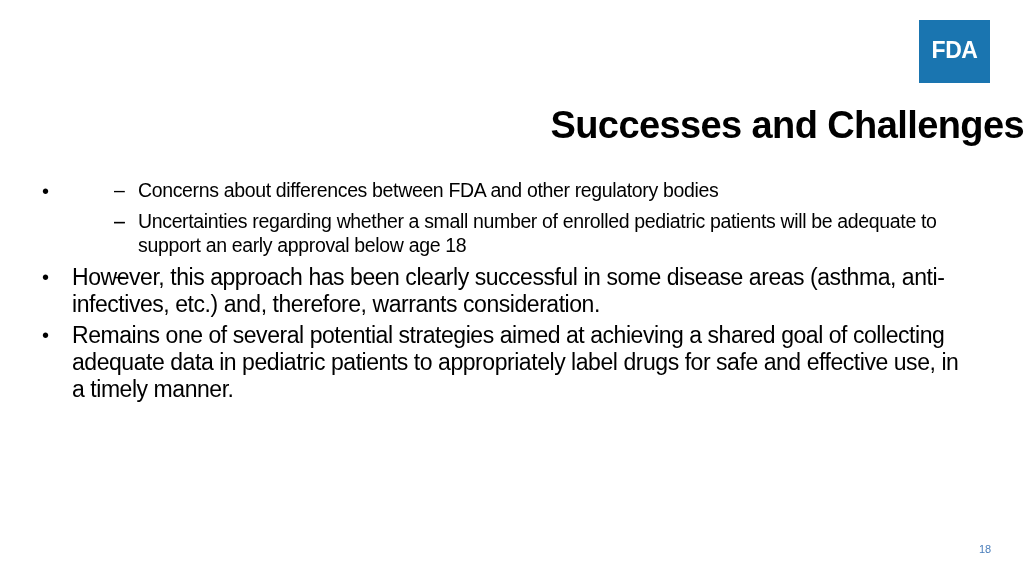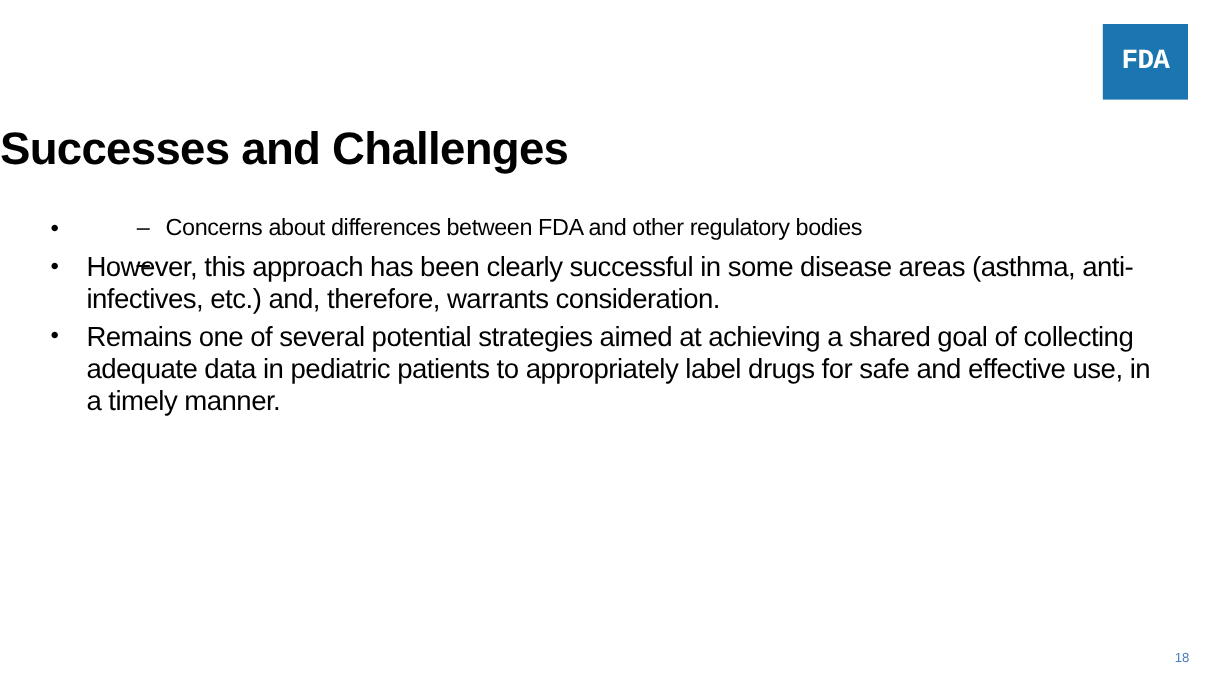--- a/index.html
+++ b/index.html
@@ -22,32 +22,32 @@
       top: 20px;
       width: 71px;
       height: 63px;
       background: #1a75b0;
       display: flex;
       align-items: center;
       justify-content: center;
     }
     .logo-text {
       color: #ffffff;
-      font-family: Liberation Mono, monospace;
+      font-family: Liberation Sans, sans-serif;
       font-weight: bold;
       font-size: 23px;
       letter-spacing: -0.5px;
       margin-top: -2px;
     }
     .title {
       position: absolute;
       left: 0;
       top: 100px;
       width: 1024px;
-      text-align: left;
+      text-align: right;
       font-family: "Liberation Sans", "DejaVu Sans", sans-serif;
       font-weight: bold;
       font-size: 38px;
       letter-spacing: -0.6px;
       line-height: 50px;
       margin: 0;
     }
     .content {
       position: absolute;
       left: 40px;
@@ -113,20 +113,21 @@
       <div class="sub-list">
         <div class="sub-bullet">
           <span class="sub-bullet-mark">–</span>
           <span>Concerns about differences between FDA and other regulatory bodies</span>
         </div>
         <div class="sub-bullet">
           <span class="sub-bullet-mark">–</span>
         </div>
         <div class="sub-bullet">
           <span class="sub-bullet-mark">–</span>
+          <span>Uncertainties regarding whether a small number of enrolled pediatric patients will be adequate to support an early approval below age 18</span>
         </div>
         <div class="sub-bullet">
           <span class="sub-bullet-mark">–</span>
         </div>
       </div>
     </div>
 
     <div class="bullet">
       <span class="bullet-mark">•</span>
       <span>However, this approach has been clearly successful in some disease areas (asthma, anti-infectives, etc.) and, therefore, warrants consideration.</span>

